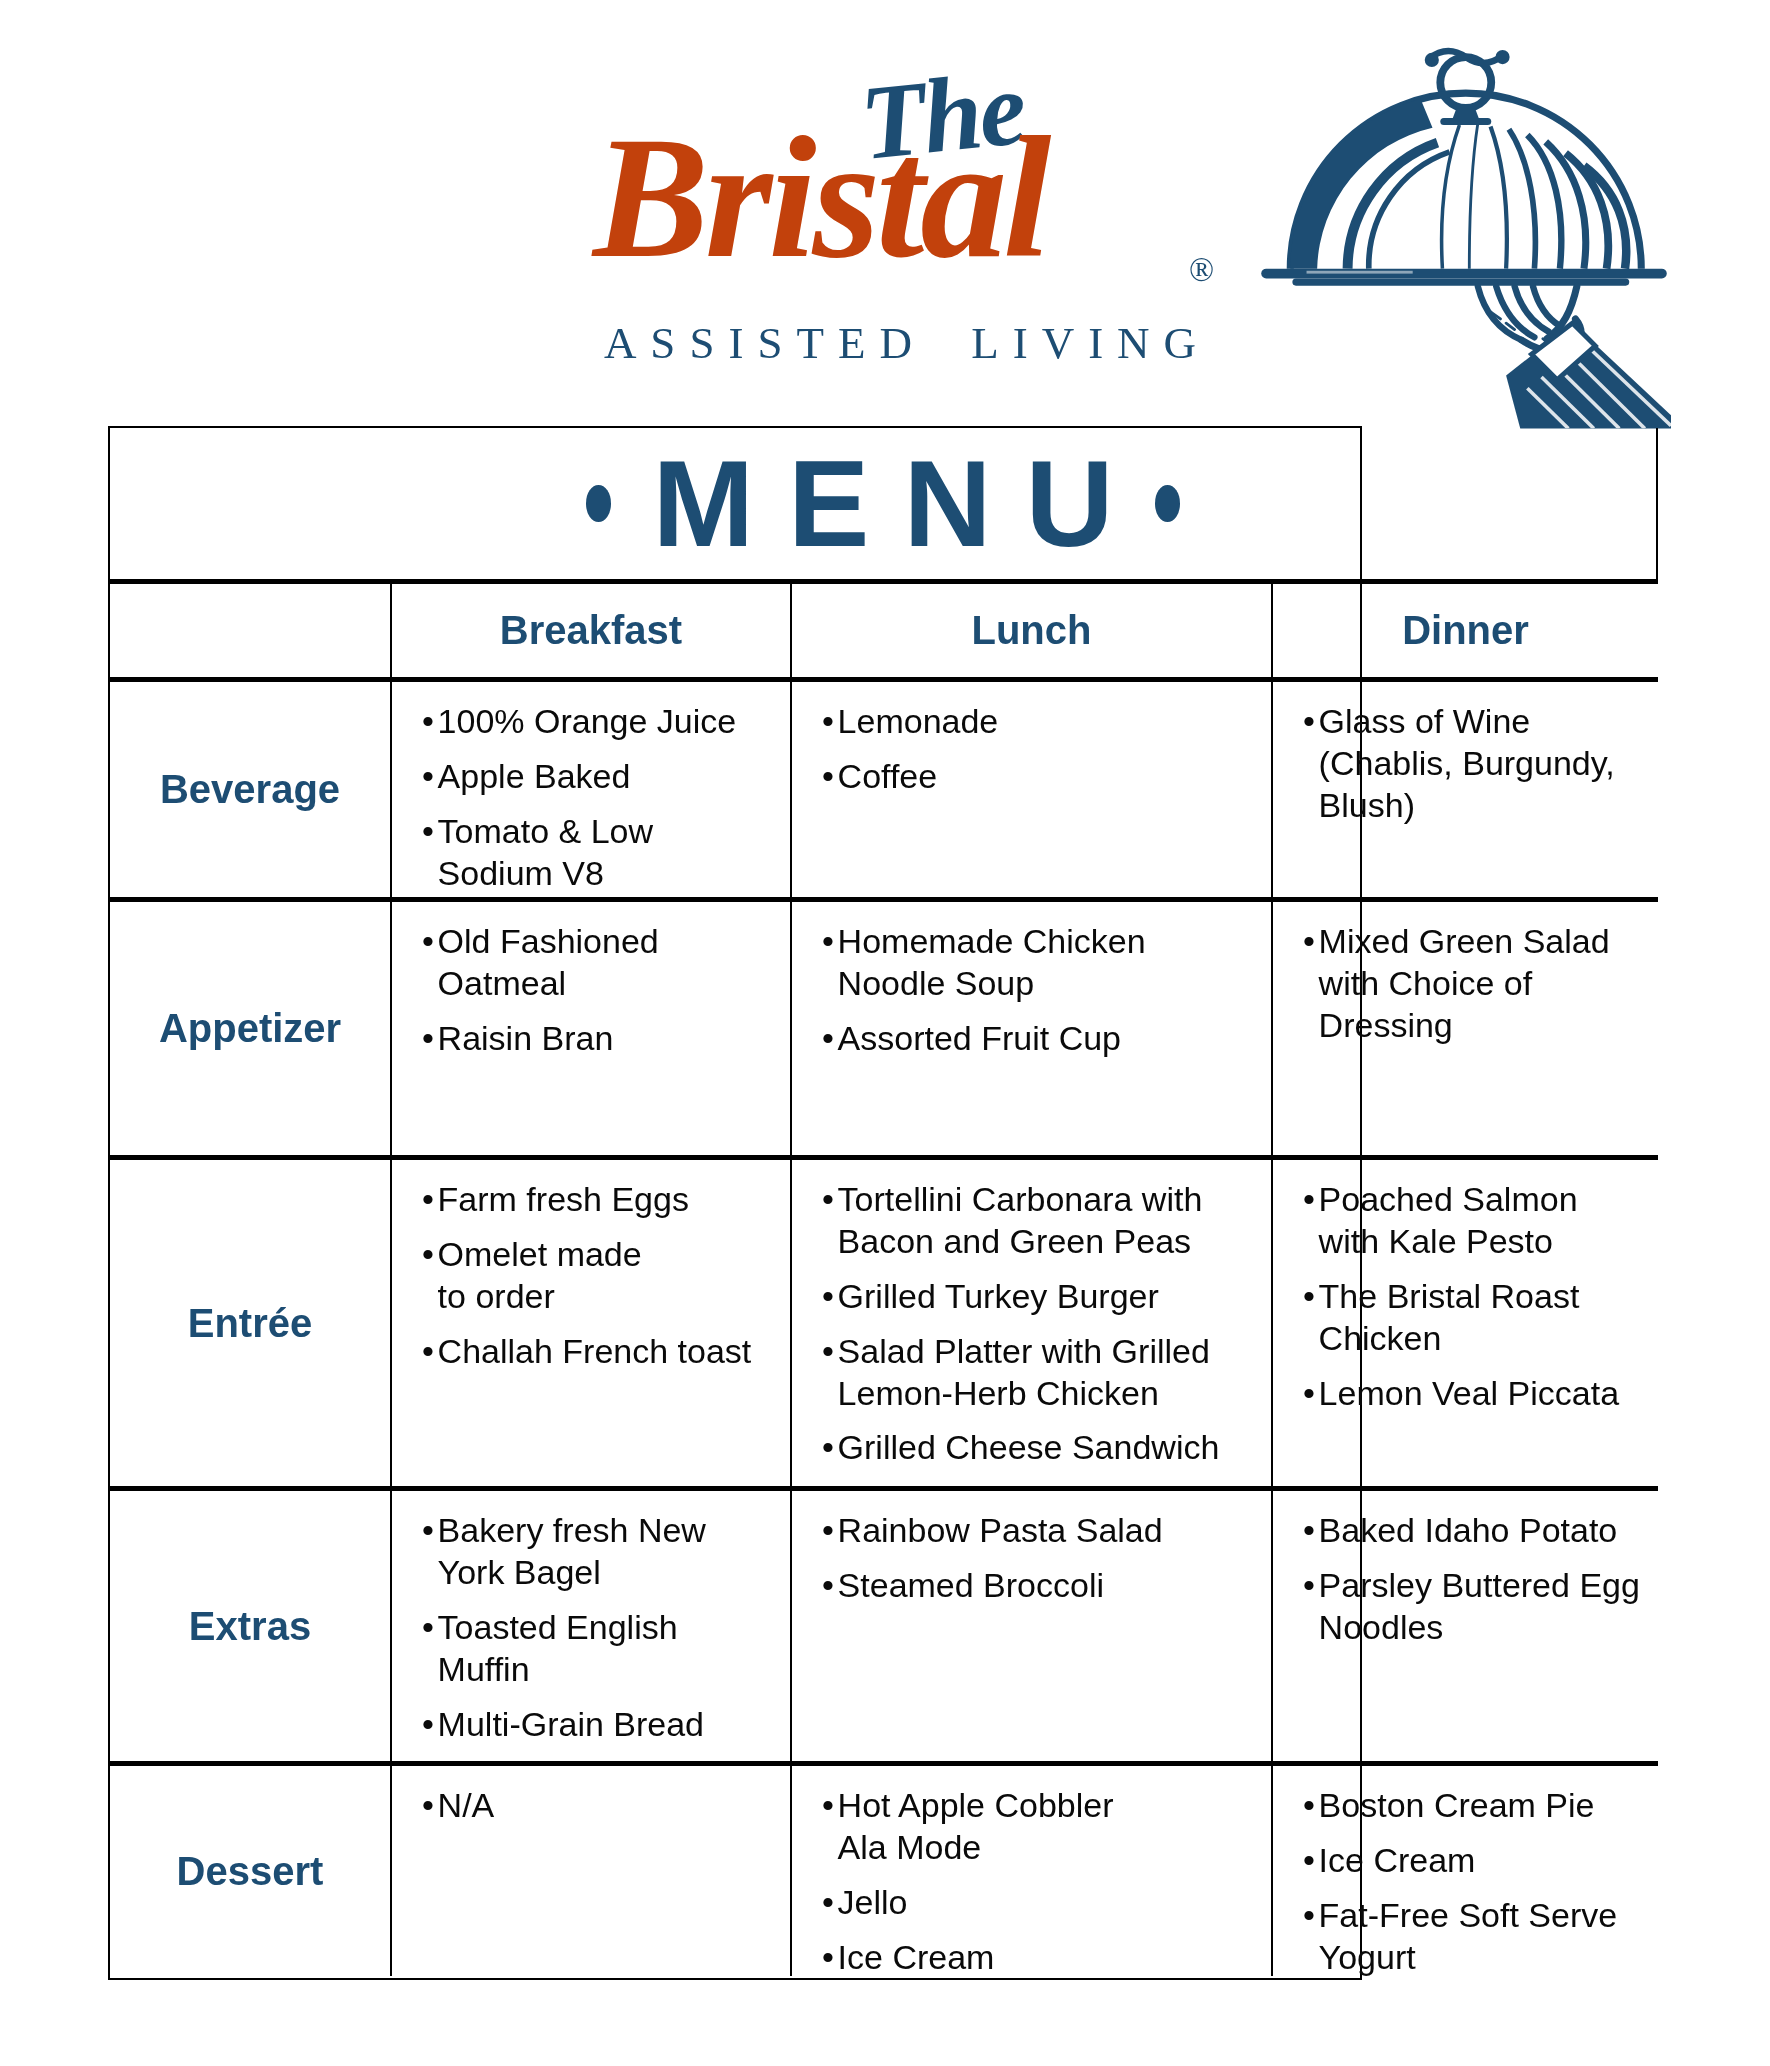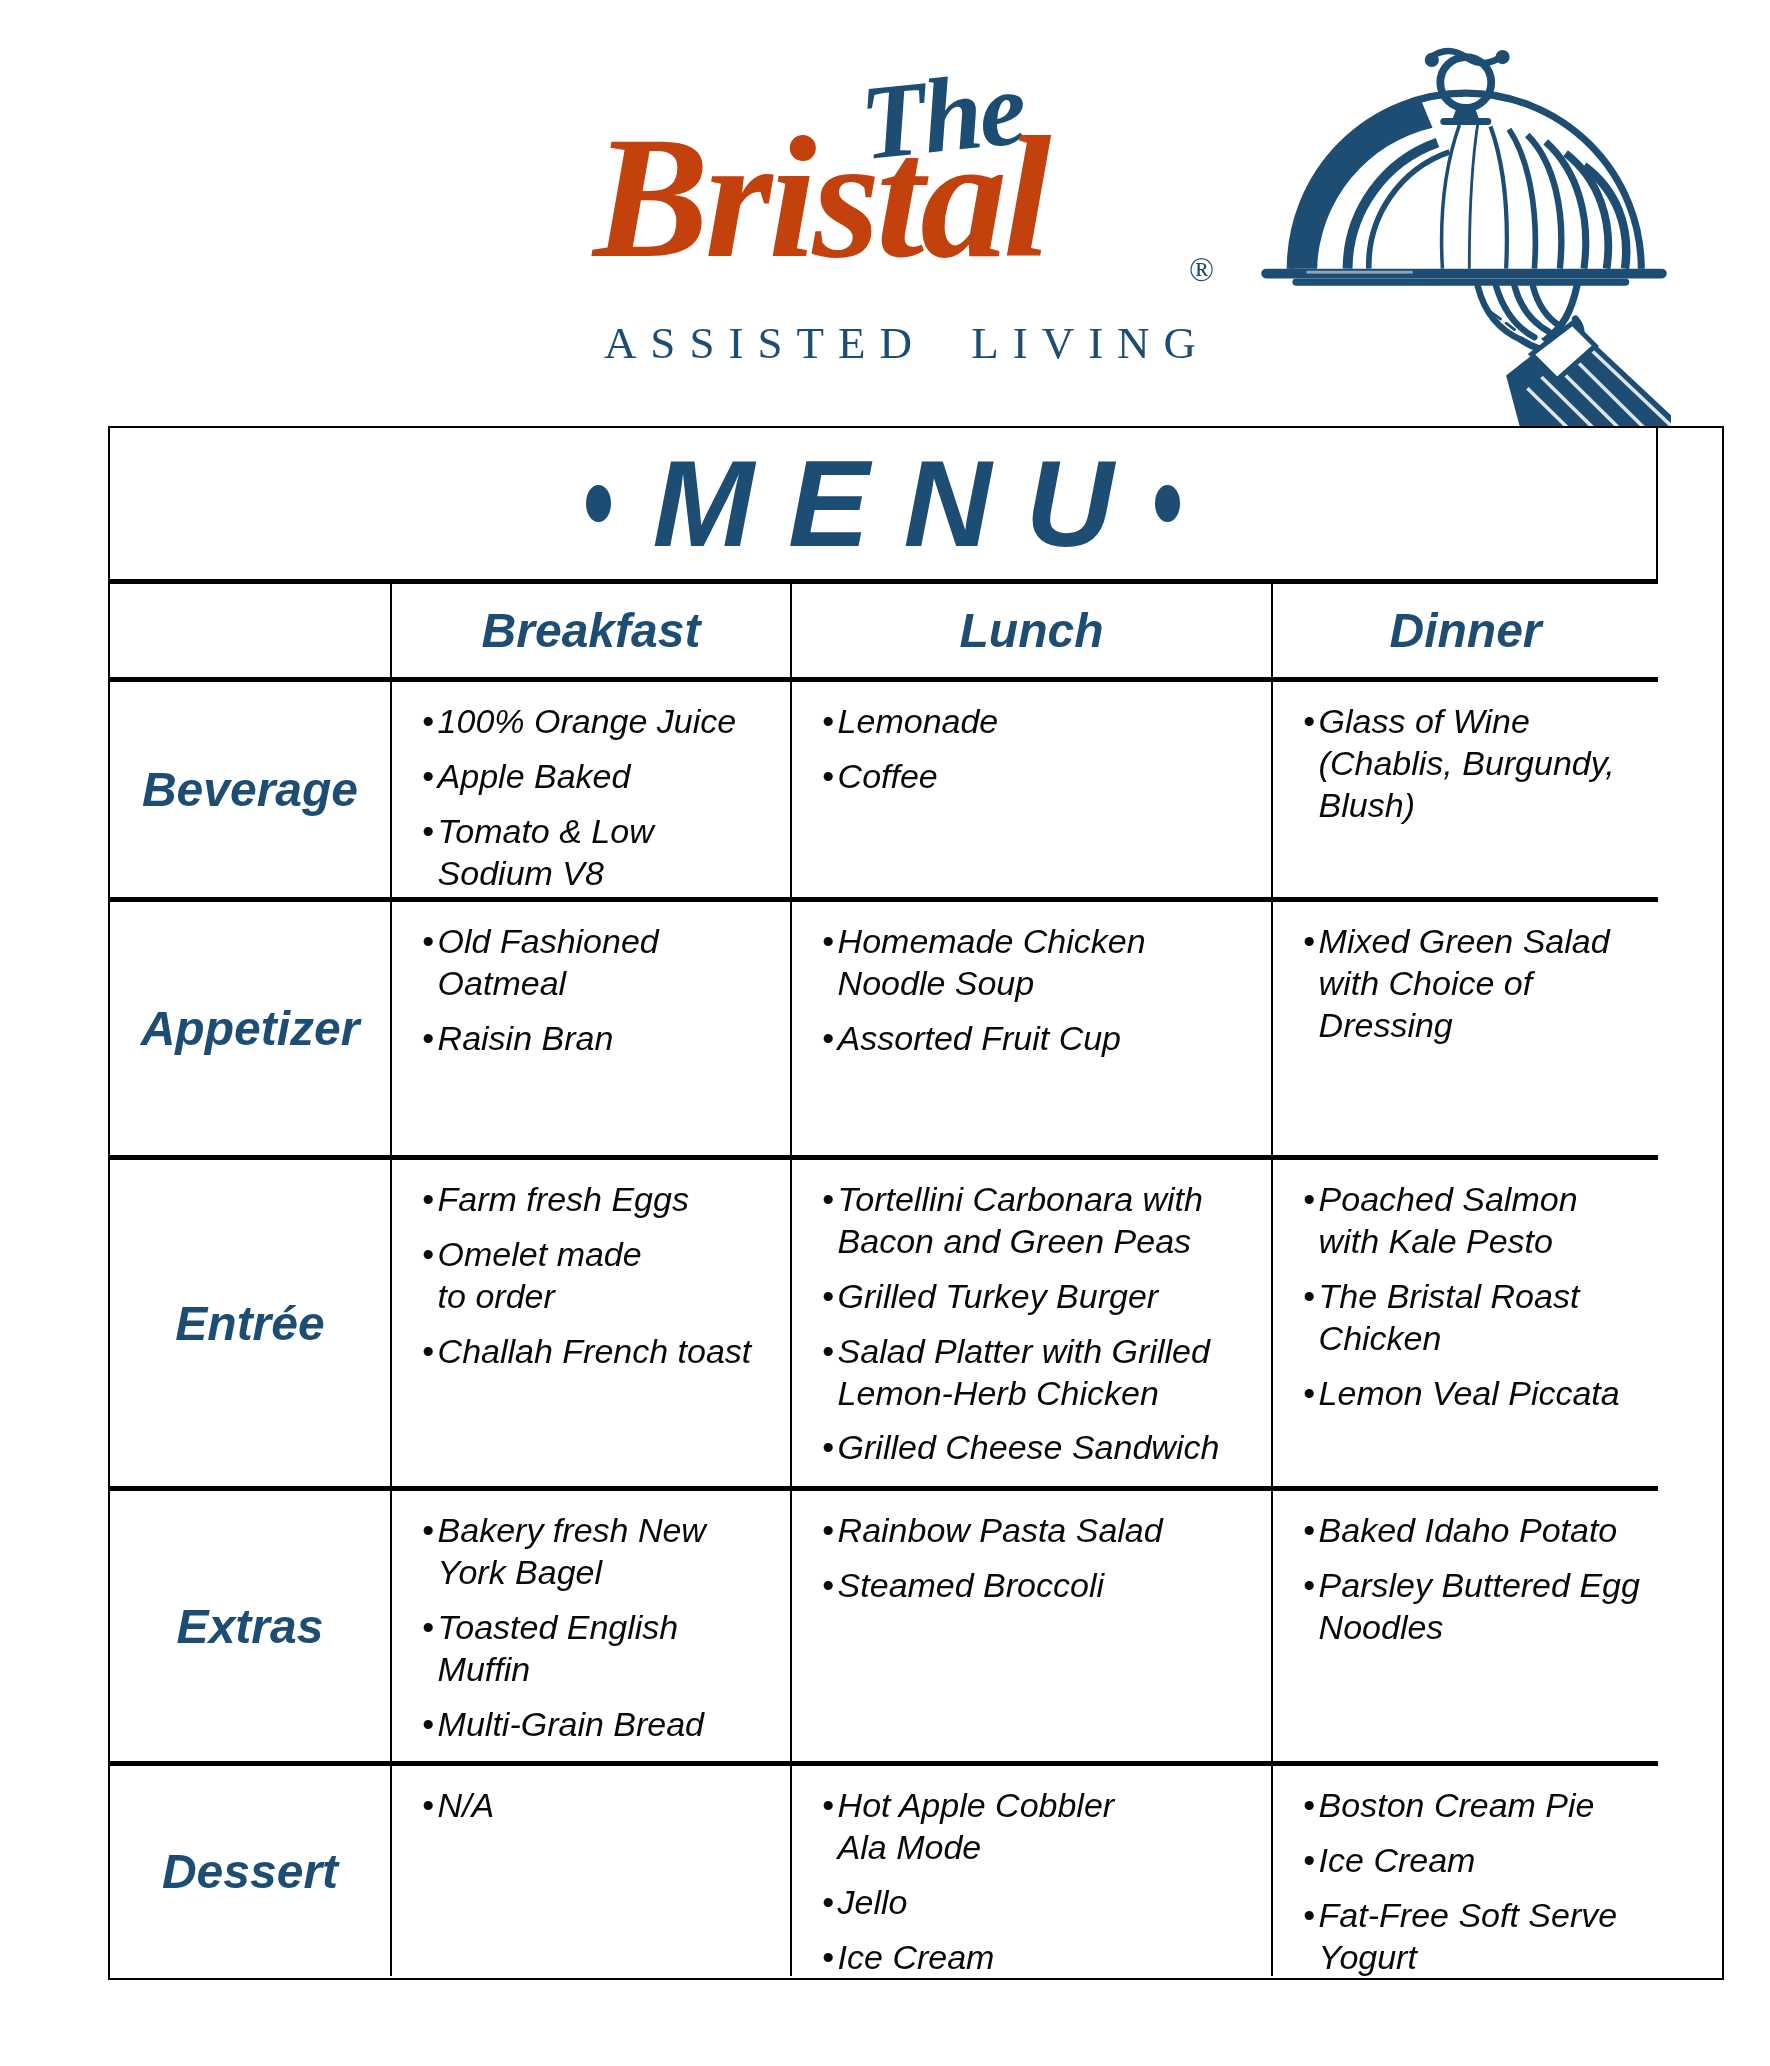--- a/index.html
+++ b/index.html
@@ -57,29 +57,28 @@
     color: #1d4d73;
     white-space: nowrap;
   }
   .illustration { position: absolute; left: 1257px; top: 34px; }
 
   
   .menu-table {
     position: absolute;
     left: 108px;
     top: 426px;
-    width: 1616px;
+    width: 1254px;
     height: 1554px;
     box-sizing: border-box;
     border: 2.8px solid #000000;
     display: grid;
     grid-template-columns: 282px 400px 481px 385px;
     grid-template-rows: 156px 98px 220px 258px 331px 275px 210px;
     background: #ffffff;
-    font-style: italic;
   }
   .cell {
     box-sizing: border-box;
     border-right: 2.8px solid #000000;
     border-bottom: 5px solid #000000;
     overflow: hidden;
   }
   .cell.last-col { border-right: none; }
   .cell.last-row { border-bottom: none; }
 
@@ -103,21 +102,21 @@
     border-radius: 50%;
     background: #1d4d73;
     display: inline-block;
     margin: 0 7px;
   }
 
   .head-cell, .label-cell {
     display: flex;
     align-items: center;
     justify-content: center;
-    font-size: 48px;
+    font-size: 40px;
     font-weight: 700;
     color: #1d4d73;
     text-align: left;
   }
 
   .items-cell { padding: 18.4px 5.7px 7px 30px; }
   .item {
     position: relative;
     padding-left: 15.6px;
     font-size: 34px;

